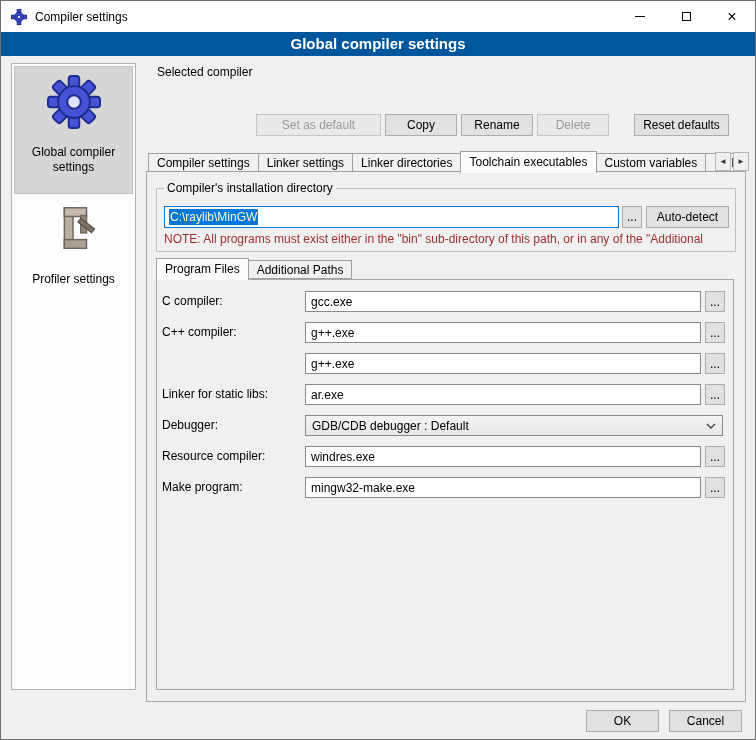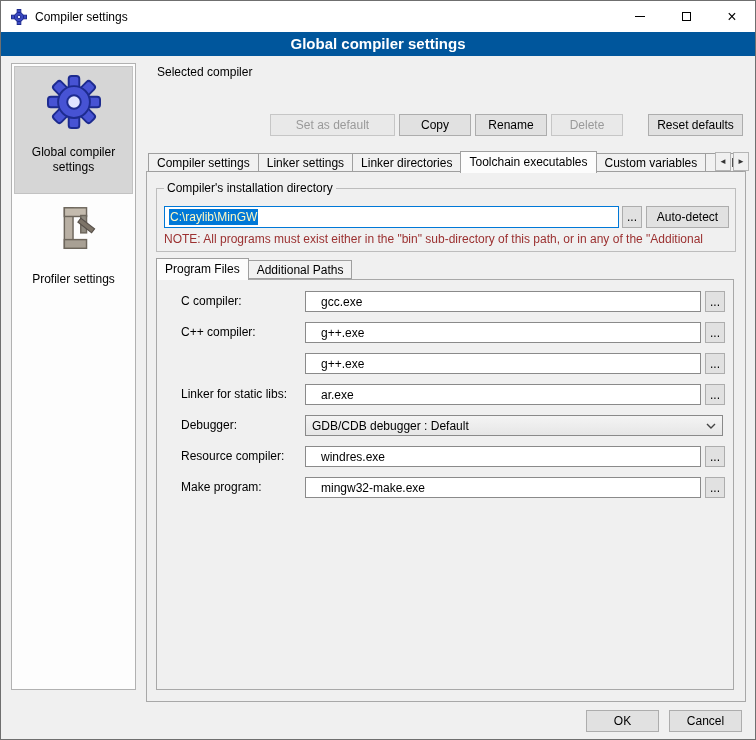--- a/index.html
+++ b/index.html
@@ -57,21 +57,21 @@
     display:flex;align-items:center;padding:0 6px;
   }
   .combo-arrow{margin-left:auto;display:flex;align-items:center;}
   
   .btn{
     height:22px;background:#e1e1e1;border:1px solid #adadad;
     font-size:12px;display:flex;align-items:center;justify-content:center;
     padding:0 10px;white-space:nowrap;cursor:default;
   }
   .btn.disabled{color:#9a9a9a;background:#e9e9e9;border-color:#c6c6c6;}
-  .btn-row{position:absolute;left:162px;top:113px;width:580px;height:22px;display:flex;gap:4px;}
+  .btn-row{position:absolute;left:148px;top:113px;width:580px;height:22px;display:flex;gap:4px;}
   .b-setdef{margin-left:107px;width:125px;}
   .b-copy,.b-rename,.b-delete{width:72px;}
   .b-reset{margin-left:auto;width:95px;}
   
   .tabstrip{position:absolute;display:flex;align-items:flex-end;z-index:5;}
   .tabs-main{left:147px;top:149px;height:22px;}
   .tabs-inner{left:155px;top:257px;height:21px;}
   .tab{
     height:19px;line-height:18px;padding:0 8px;background:#f1f1f1;
     border:1px solid #9f9f9f;margin-right:-1px;white-space:nowrap;z-index:1;cursor:default;
@@ -109,24 +109,24 @@
   .b-autodetect{position:absolute;left:645px;top:205px;width:83px;z-index:2;}
   .note{
     position:absolute;left:163px;top:231px;width:578px;color:var(--note-text);
     white-space:nowrap;overflow:hidden;z-index:2;
   }
   .inner-panel{
     position:absolute;left:155px;top:278px;width:578px;height:411px;
     border:1px solid #a8a8a8;background:#f0f0f0;z-index:1;
   }
   
-  .frm-label{position:absolute;left:24px;line-height:21px;text-align:center;}
+  .frm-label{position:absolute;left:5px;line-height:21px;text-align:center;}
   .frm-input{
     position:absolute;left:148px;width:396px;height:21px;background:#fff;
-    border:1px solid #8a8a8a;font-size:12px;padding:0 15px;
+    border:1px solid #8a8a8a;font-size:12px;padding:0 5px;
     font-family:"Liberation Sans","DejaVu Sans",sans-serif;
   }
   .frm-browse{left:548px;height:21px;}
   .frm-combo{
     position:absolute;left:148px;width:418px;height:21px;
     background:linear-gradient(#f4f4f4,#e6e6e6);border:1px solid #8a8a8a;
     display:flex;align-items:center;padding:0 6px;
   }
   .row0{top:11px;} .row1{top:42px;} .row2{top:73px;} .row3{top:104px;}
   .row4{top:135px;} .row5{top:166px;} .row6{top:197px;}

